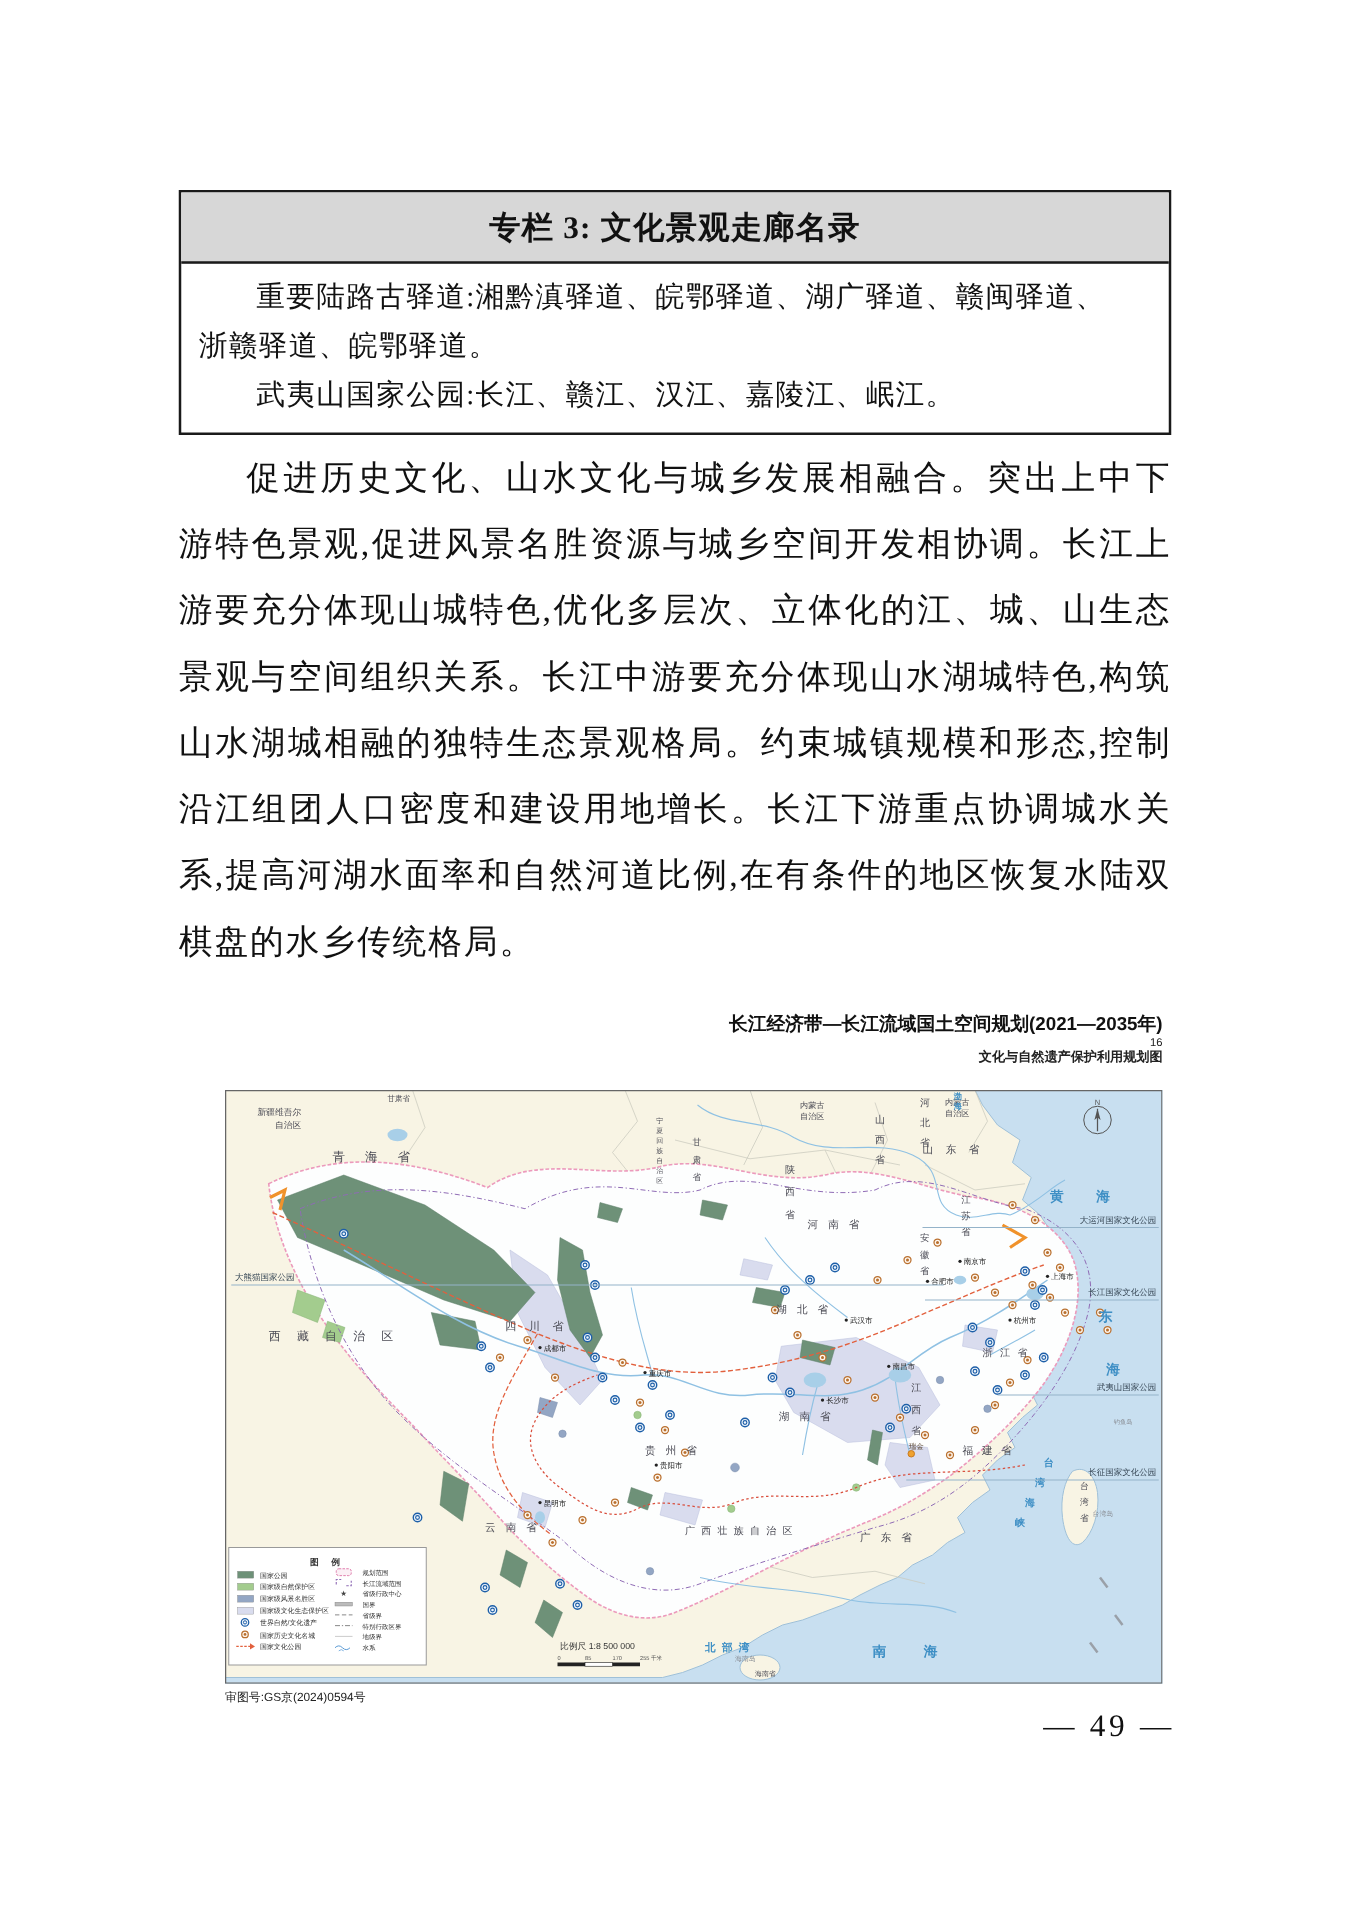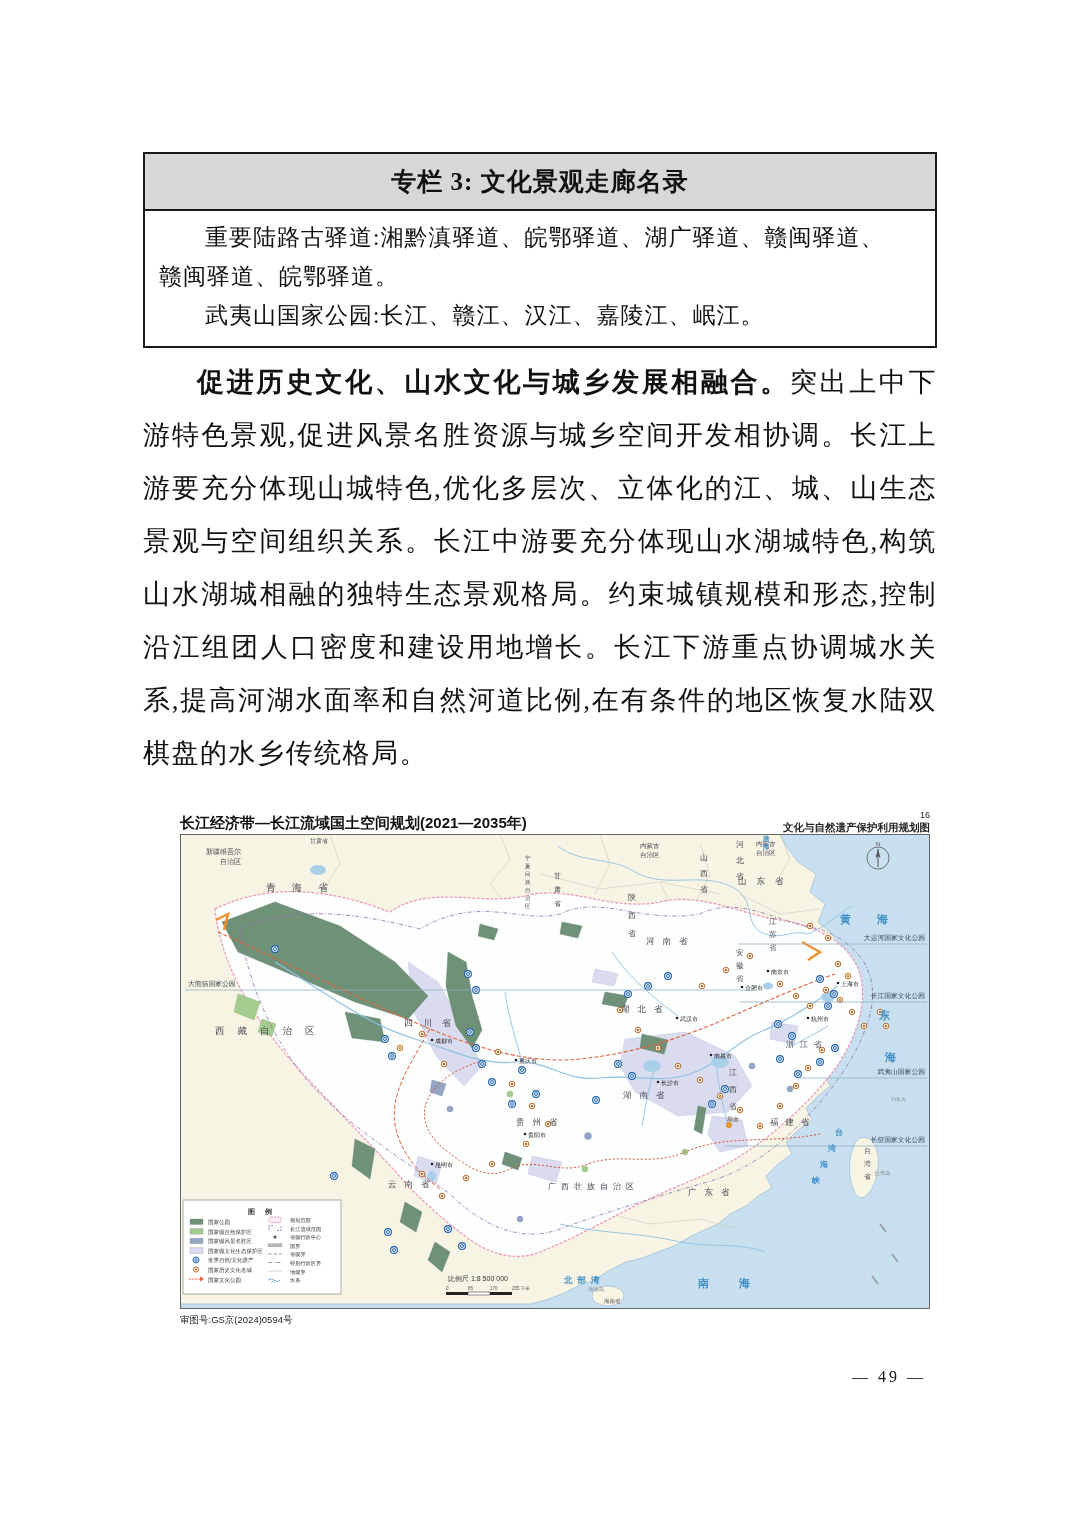--- a/index.html
+++ b/index.html
@@ -8,43 +8,43 @@
   
   .callout-box{position:absolute;left:143px;top:152px;width:794px;border:2px solid #1a1a1a;box-sizing:border-box;}
   .box-title{background:#d7d7d7;border-bottom:2px solid #1a1a1a;text-align:center;
              font-size:25px;font-weight:bold;padding:11px 0;letter-spacing:1px;}
   .box-body{padding:7px 14px 11px 14px;}
   .box-body p{margin:0;font-size:23px;line-height:39px;letter-spacing:1px;}
   .box-body p.indent{text-indent:2em;}
   
   .body-para{position:absolute;left:143px;top:356px;width:794px;margin:0;
              font-size:27px;line-height:53px;text-align:justify;text-indent:2em;letter-spacing:1.5px;}
-  .body-para b{font-weight:bold;margin-top:28px;}
+  .body-para b{font-weight:normal;margin-top:28px;}
   
   .map-figure{position:absolute;left:180px;top:810px;width:750px;margin:0;
               font-family:"Liberation Sans",sans-serif;}
-  .map-header{display:flex;justify-content:space-between;align-items:flex-end;margin-bottom:1px;}
+  .map-header{display:flex;justify-content:flex-start;align-items:flex-end;margin-bottom:20px;flex-direction:column;}
   .map-title{font-weight:bold;font-size:15px;color:#111;}
   .map-sub{text-align:right;font-size:10.5px;line-height:1.2;color:#222;font-weight:bold;}
   .map-pagenum{display:block;font-size:9px;font-weight:normal;}
   svg.map{display:block;background:#c8dff0;}
   .map-approval{font-size:9.5px;color:#222;margin-top:5px;}
   
-  .page-number{position:absolute;top:1368px;right:154px;font-size:16px;letter-spacing:3px;}
+  .page-number{position:absolute;top:1368px;right:140px;font-size:25px;letter-spacing:3px;}
 </style>
 </head>
 <body>
 
 <div class="page">
 
   <div class="callout-box">
     <div class="box-title">专栏 3: 文化景观走廊名录</div>
     <div class="box-body">
       <p class="indent">重要陆路古驿道:湘黔滇驿道、皖鄂驿道、湖广驿道、赣闽驿道、</p>
-      <p>赣闽驿道、皖鄂驿道。</p>
+      <p>浙赣驿道、皖鄂驿道。</p>
       <p class="indent">武夷山国家公园:长江、赣江、汉江、嘉陵江、岷江。</p>
     </div>
   </div>
 
   <p class="body-para"><b>促进历史文化、山水文化与城乡发展相融合。</b><span>突出上中下游特色景观,促进风景名胜资源与城乡空间开发相协调。长江上游要充分体现山城特色,优化多层次、立体化的江、城、山生态景观与空间组织关系。长江中游要充分体现山水湖城特色,构筑山水湖城相融的独特生态景观格局。约束城镇规模和形态,控制沿江组团人口密度和建设用地增长。长江下游重点协调城水关系,提高河湖水面率和自然河道比例,在有条件的地区恢复水陆双棋盘的水乡传统格局。</span></p>
 
   <figure class="map-figure">
     <div class="map-header">
       <span class="map-title">长江经济带—长江流域国土空间规划(2021—2035年)</span>
       <span class="map-sub"><span class="map-pagenum">16</span><span>文化与自然遗产保护利用规划图</span></span>

